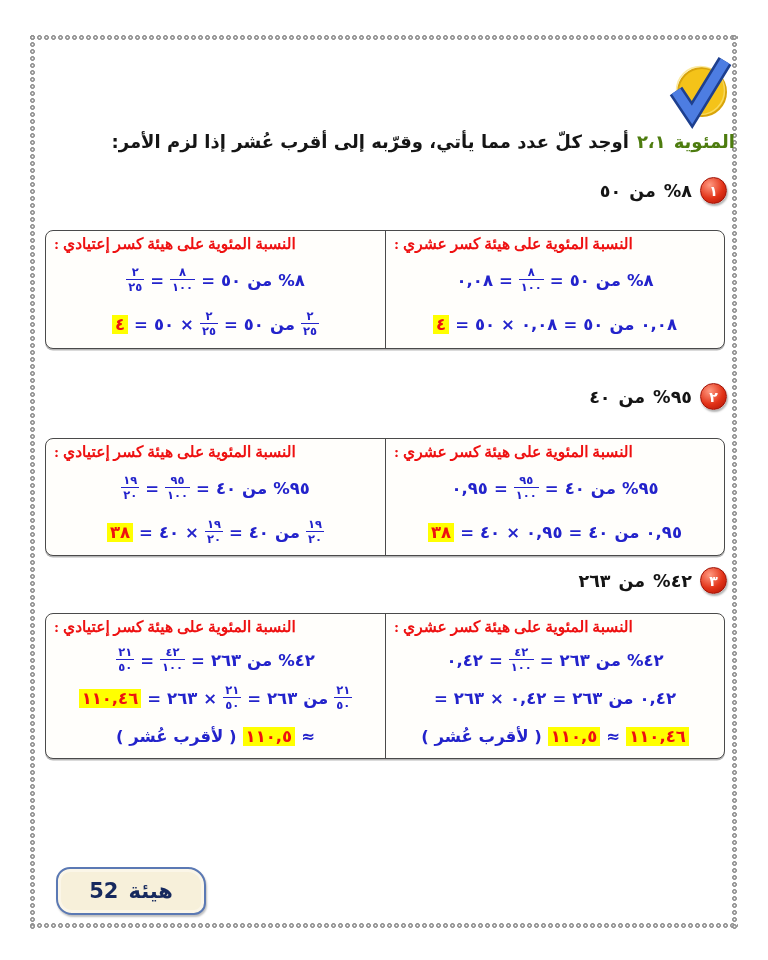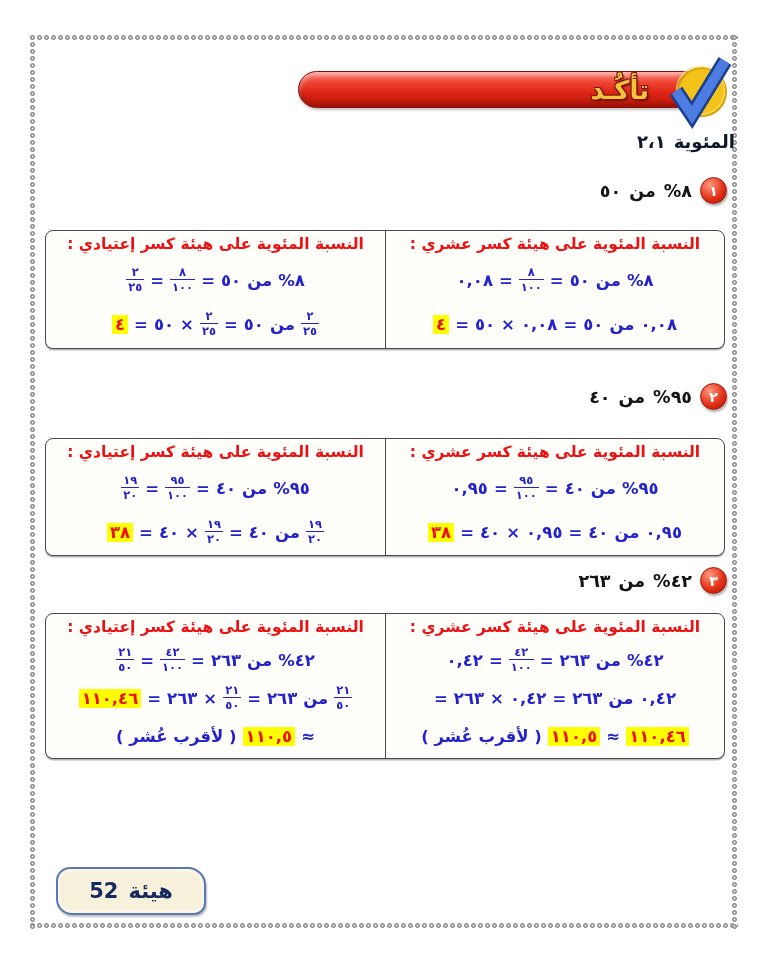--- a/index.html
+++ b/index.html
@@ -20,42 +20,42 @@
     box-shadow: inset 0 3px 4px rgba(255,255,255,0.45), inset 0 -3px 4px rgba(90,5,0,0.4), 1px 2px 3px rgba(0,0,0,0.25);
     display:flex; align-items:center; justify-content:flex-end; padding-right:52px; }
   .banner-title { font-size:26px; font-weight:bold; color:#f3c13d; letter-spacing:1px;
     text-shadow:1px 1px 0 #7a1408, -1px 1px 0 #7a1408, 1px -1px 0 #7a1408, -1px -1px 0 #7a1408, 2px 2px 2px rgba(60,5,0,0.6); }
   .banner-check { position:absolute; left:655px; top:52px; }
 
   
   .instruction { position:absolute; right:33px; top:131px; width:660px; direction:rtl;
     display:flex; align-items:baseline; gap:8px; justify-content:flex-start;
     font-size:18px; font-weight:bold; color:#151515; }
-  .instruction .red { color:#0f172a; }
+  .instruction .red { color:#4d7c0f; }
   .num { direction:ltr; unicode-bidi:bidi-override; }
 
   
   .problem { position:absolute; left:45px; width:682px; }
   .problem.p1 { top:177px; } .problem.p2 { top:383px; } .problem.p3 { top:567px; }
   .qhead { position:absolute; top:0; right:0; display:flex; direction:rtl; align-items:center; gap:8px;
     font-size:17.5px; font-weight:bold; color:#151515; }
   .qhead .num, .qhead .ar { color:#151515; }
   .qbadge { width:27px; height:27px; border-radius:50%; flex:0 0 27px;
     background:radial-gradient(circle at 35% 28%, #ff9a82, #e23318 55%, #b11405 95%);
     border:1px solid #9e1206; box-shadow:1px 2px 2px rgba(0,0,0,0.3);
     display:flex; align-items:center; justify-content:center; color:#fff; font-size:14px; font-weight:bold; }
   .qtable { position:absolute; left:0; width:680px; display:flex; direction:rtl;
     border:1.6px solid #4a4a4a; border-radius:8px; background:#fffefb; box-shadow:0 1.5px 0 #b5b5b5; overflow:hidden; }
   .p1 .qtable { top:53px; height:119px; }
   .p2 .qtable { top:55px; height:118px; }
   .p3 .qtable { top:46px; height:146px; }
   .qcol { flex:1 1 50%; padding:2px 8px 4px; }
   .qcol:first-child { border-left:1.6px solid #4a4a4a; }
-  .colhead { color:#ee1111; font-weight:bold; font-size:15.5px; text-align:center; direction:rtl;
-    padding-top:2px; height:25px; white-space:nowrap; }
+  .colhead { color:#ee1111; font-weight:bold; font-size:15.5px; text-align:left; direction:rtl;
+    padding-top:2px; height:25px; white-space:nowrap;font-family:Liberation Serif, serif; }
   .mline { display:flex; direction:rtl; justify-content:center; align-items:center; gap:6px;
     color:#2323cb; font-weight:bold; font-size:16.5px; min-height:44px; }
   .p3 .mline { min-height:38px; }
   .mline .ar { color:#2323cb; }
   .hl { background:#ffff00; color:#ee1111; padding:0 3px; }
   .frac { display:inline-flex; flex-direction:column; align-items:center; direction:ltr;
     line-height:1.15; font-size:11.5px; color:#2323cb; }
   .frac .fd { border-top:1.6px solid #2323cb; padding:1px 2px 0; }
   .frac .fn { padding:0 2px; }
 
@@ -69,33 +69,31 @@
 </head>
 <body>
 
 <div class="page">
 
   <div class="chain top"></div>
   <div class="chain bottom"></div>
   <div class="chain left"></div>
   <div class="chain right"></div>
 
-  <div class="banner-pill">
-    <span class="banner-title">تأكُـد</span>
-  </div>
   <svg class="banner-check" width="82" height="78" viewBox="0 0 82 78">
     <circle cx="47" cy="40" r="24" fill="#f4c319" stroke="#d8a40b" stroke-width="2"></circle>
     <circle cx="47" cy="40" r="24" fill="none" stroke="#fbe27a" stroke-width="1.5" opacity="0.7" transform="translate(-1.5,-1.5)"></circle>
     <polyline points="21,39 37,63 70,9" fill="none" stroke="#1d3f8f" stroke-width="15"></polyline>
     <polyline points="21,39 37,63 70,9" fill="none" stroke="#4d7de2" stroke-width="10"></polyline>
   </svg>
 
   <div class="instruction">
     <span class="red">المئوية</span>
     <span class="red num">٢،١</span>
+    <span>أوجد كلّ عدد مما يأتي، وقرّبه إلى أقرب عُشر إذا لزم الأمر:</span>
   </div>
 
   <div id="problems">
       <div class="problem p1">
         <div class="qhead">
           <span class="qbadge">١</span>
           <span class="num">%٨</span>
           <span class="ar">من</span>
           <span class="num">٥٠</span>
         </div>

